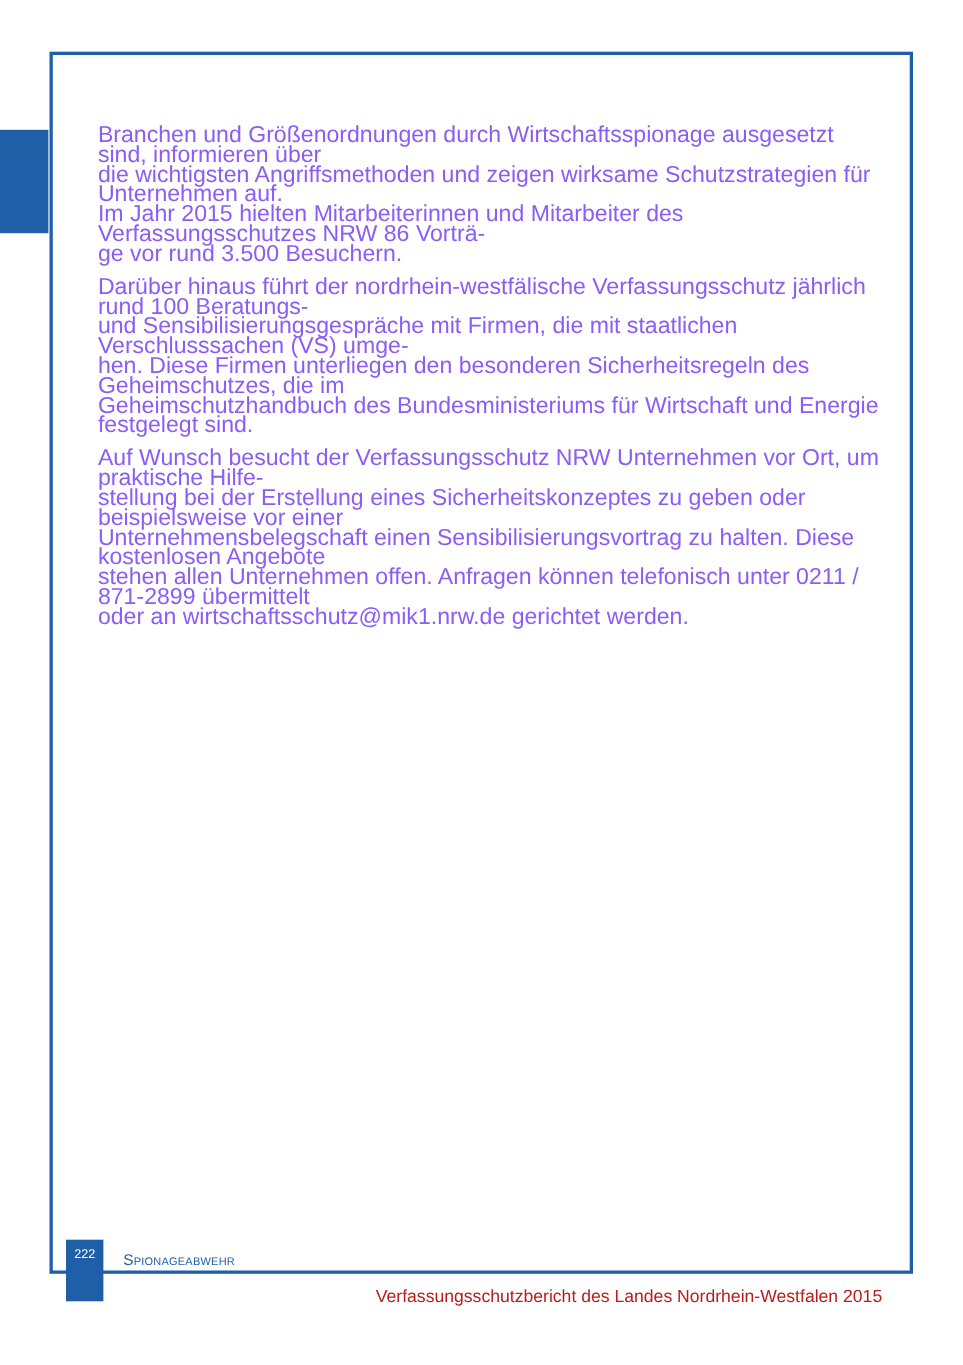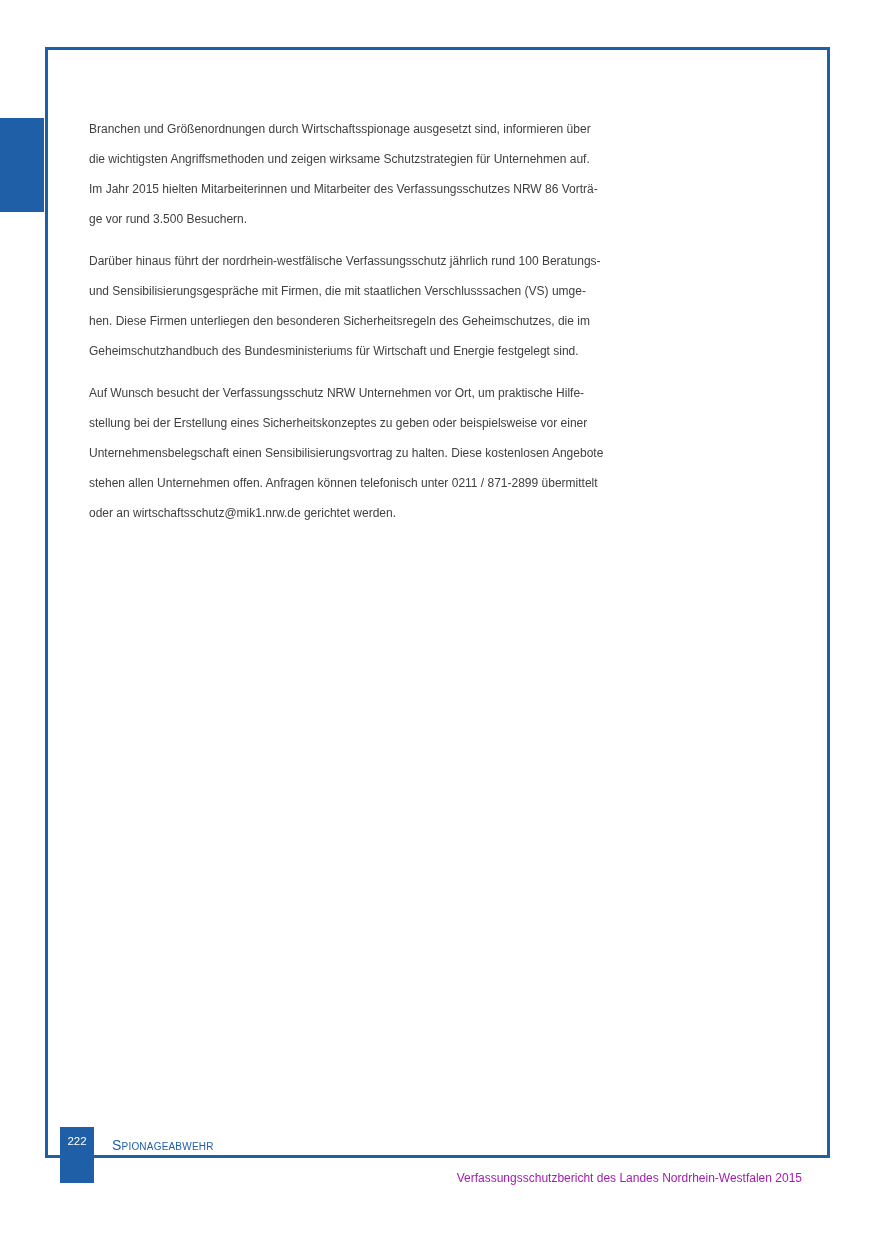--- a/index.html
+++ b/index.html
@@ -30,23 +30,23 @@
       top: 118px;
       width: 44px;
       height: 94px;
       background: #1f5fa8;
     }
     .body-text {
       position: absolute;
       left: 89px;
       top: 114px;
       width: 716px;
-      font-size: 12px;
-      line-height: 30px;
-      color: #404040;
+      font-size: 21px;
+      line-height: 18px;
+      color: #8b5cf6;
     }
     .body-text p {
       margin: 0 0 12px 0;
       white-space: pre-line;
     }
     .page-num-block {
       position: absolute;
       left: 60px;
       top: 1127px;
       width: 34px;
@@ -68,22 +68,22 @@
       top: 1137px;
       color: #1f5fa8;
       font-size: 14px;
       font-variant: small-caps;
       letter-spacing: 0.2px;
     }
     .footer-title {
       position: absolute;
       right: 73px;
       top: 1171px;
-      color: #a21caf;
-      font-size: 12px;
+      color: #b91c1c;
+      font-size: 16px;
     }
   </style>
 </head>
 <body>
 
 <div class="side-tab"></div>
 
 <div class="frame"></div>
 
 <div class="body-text">

